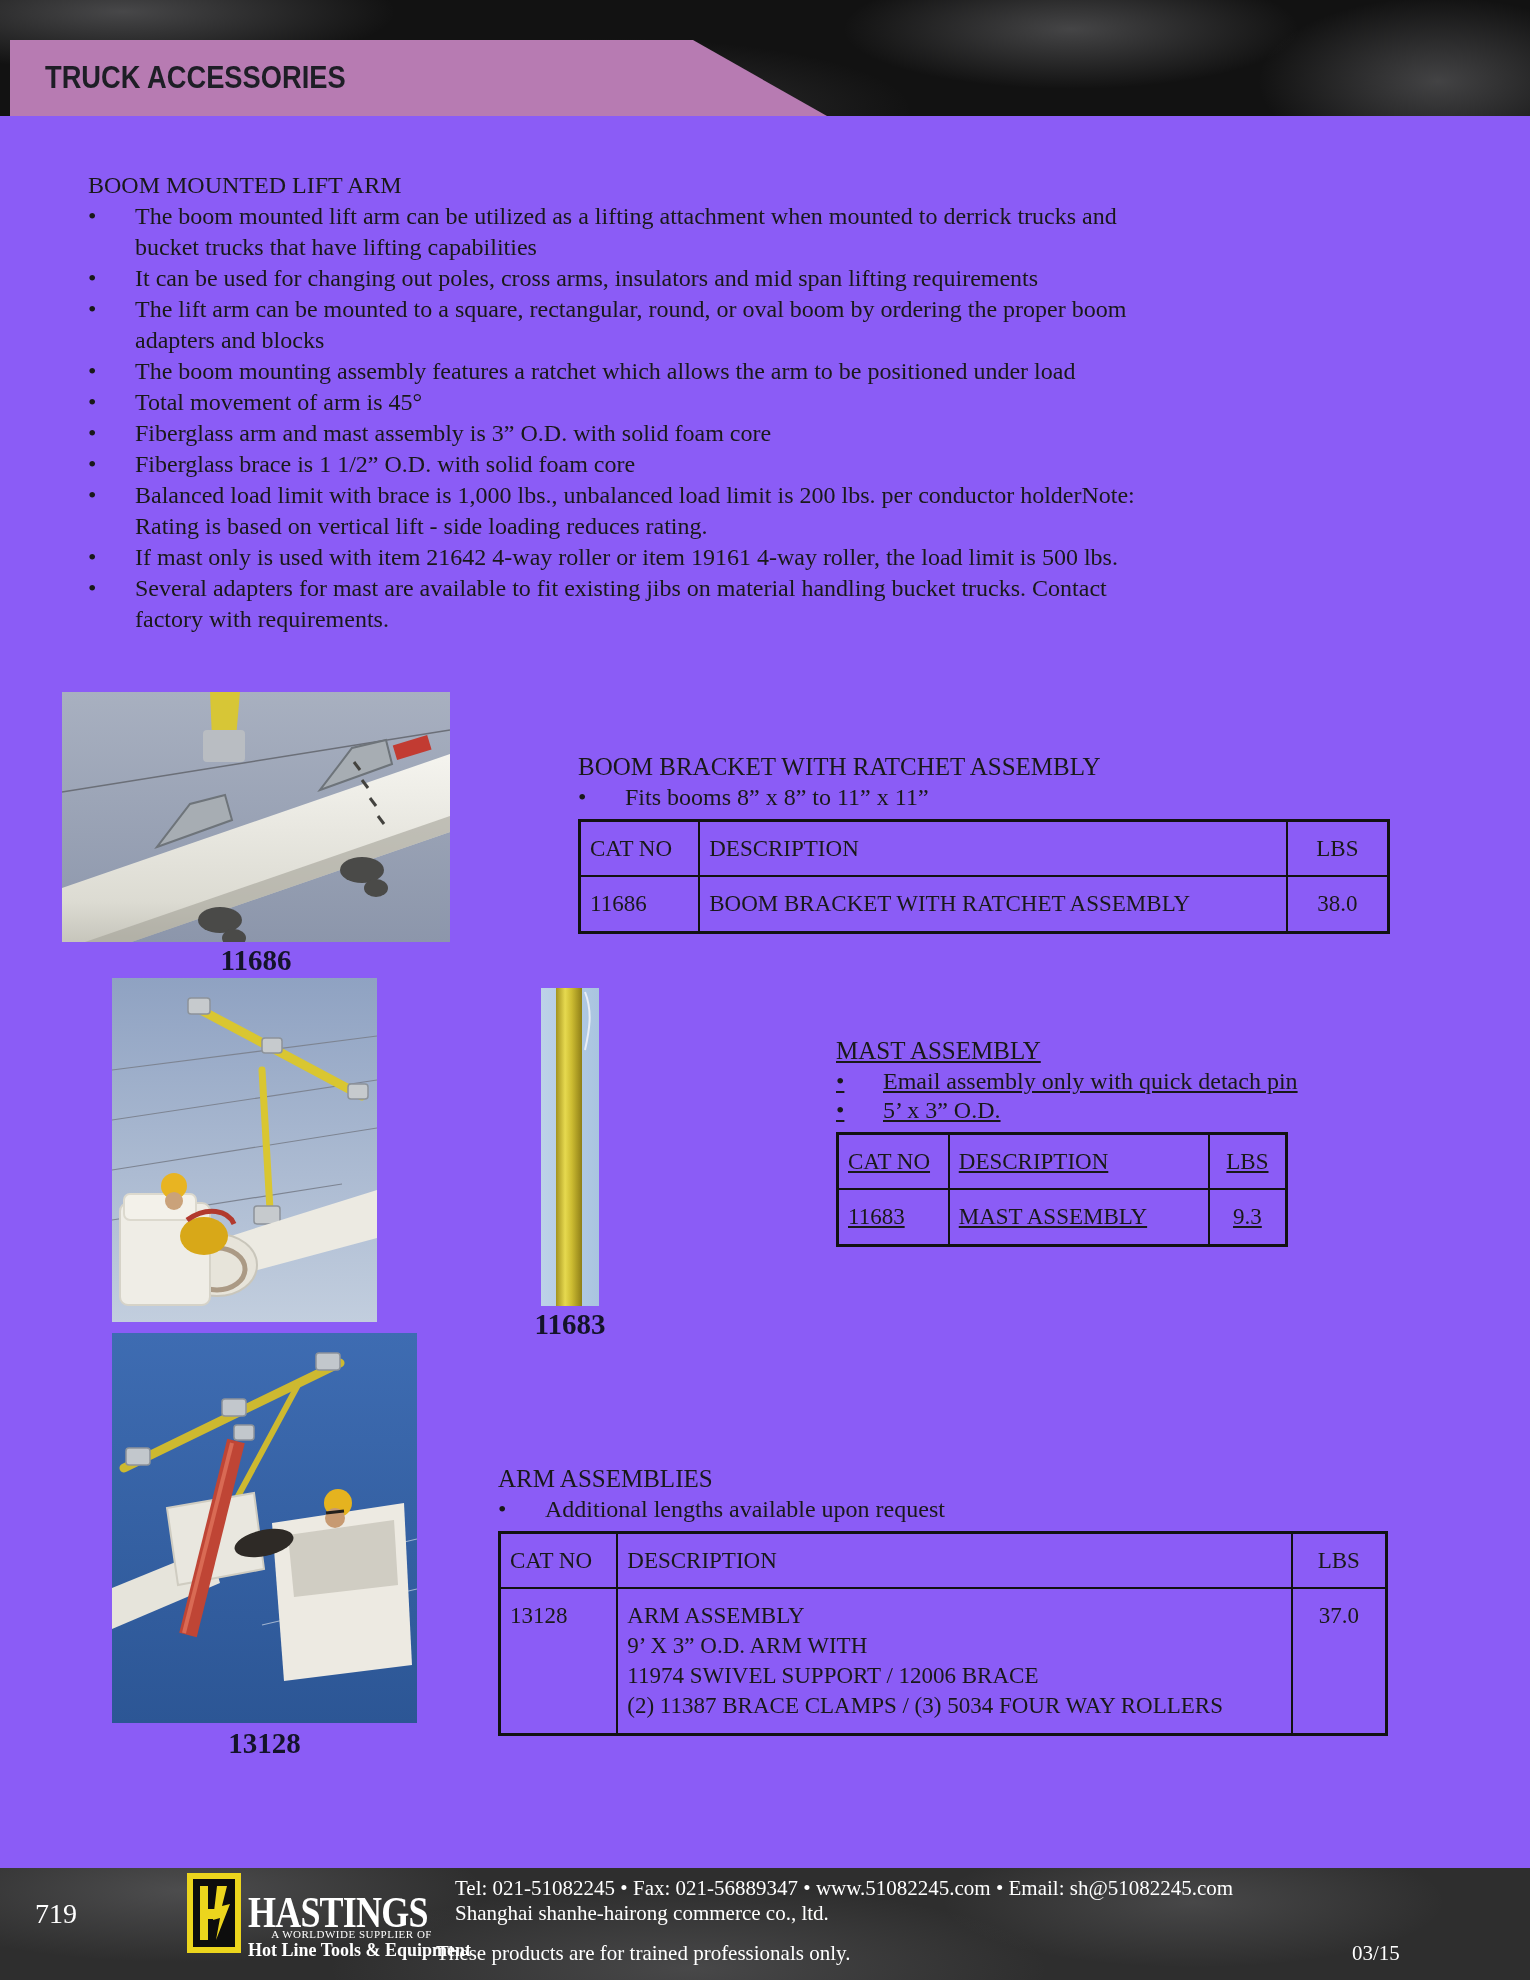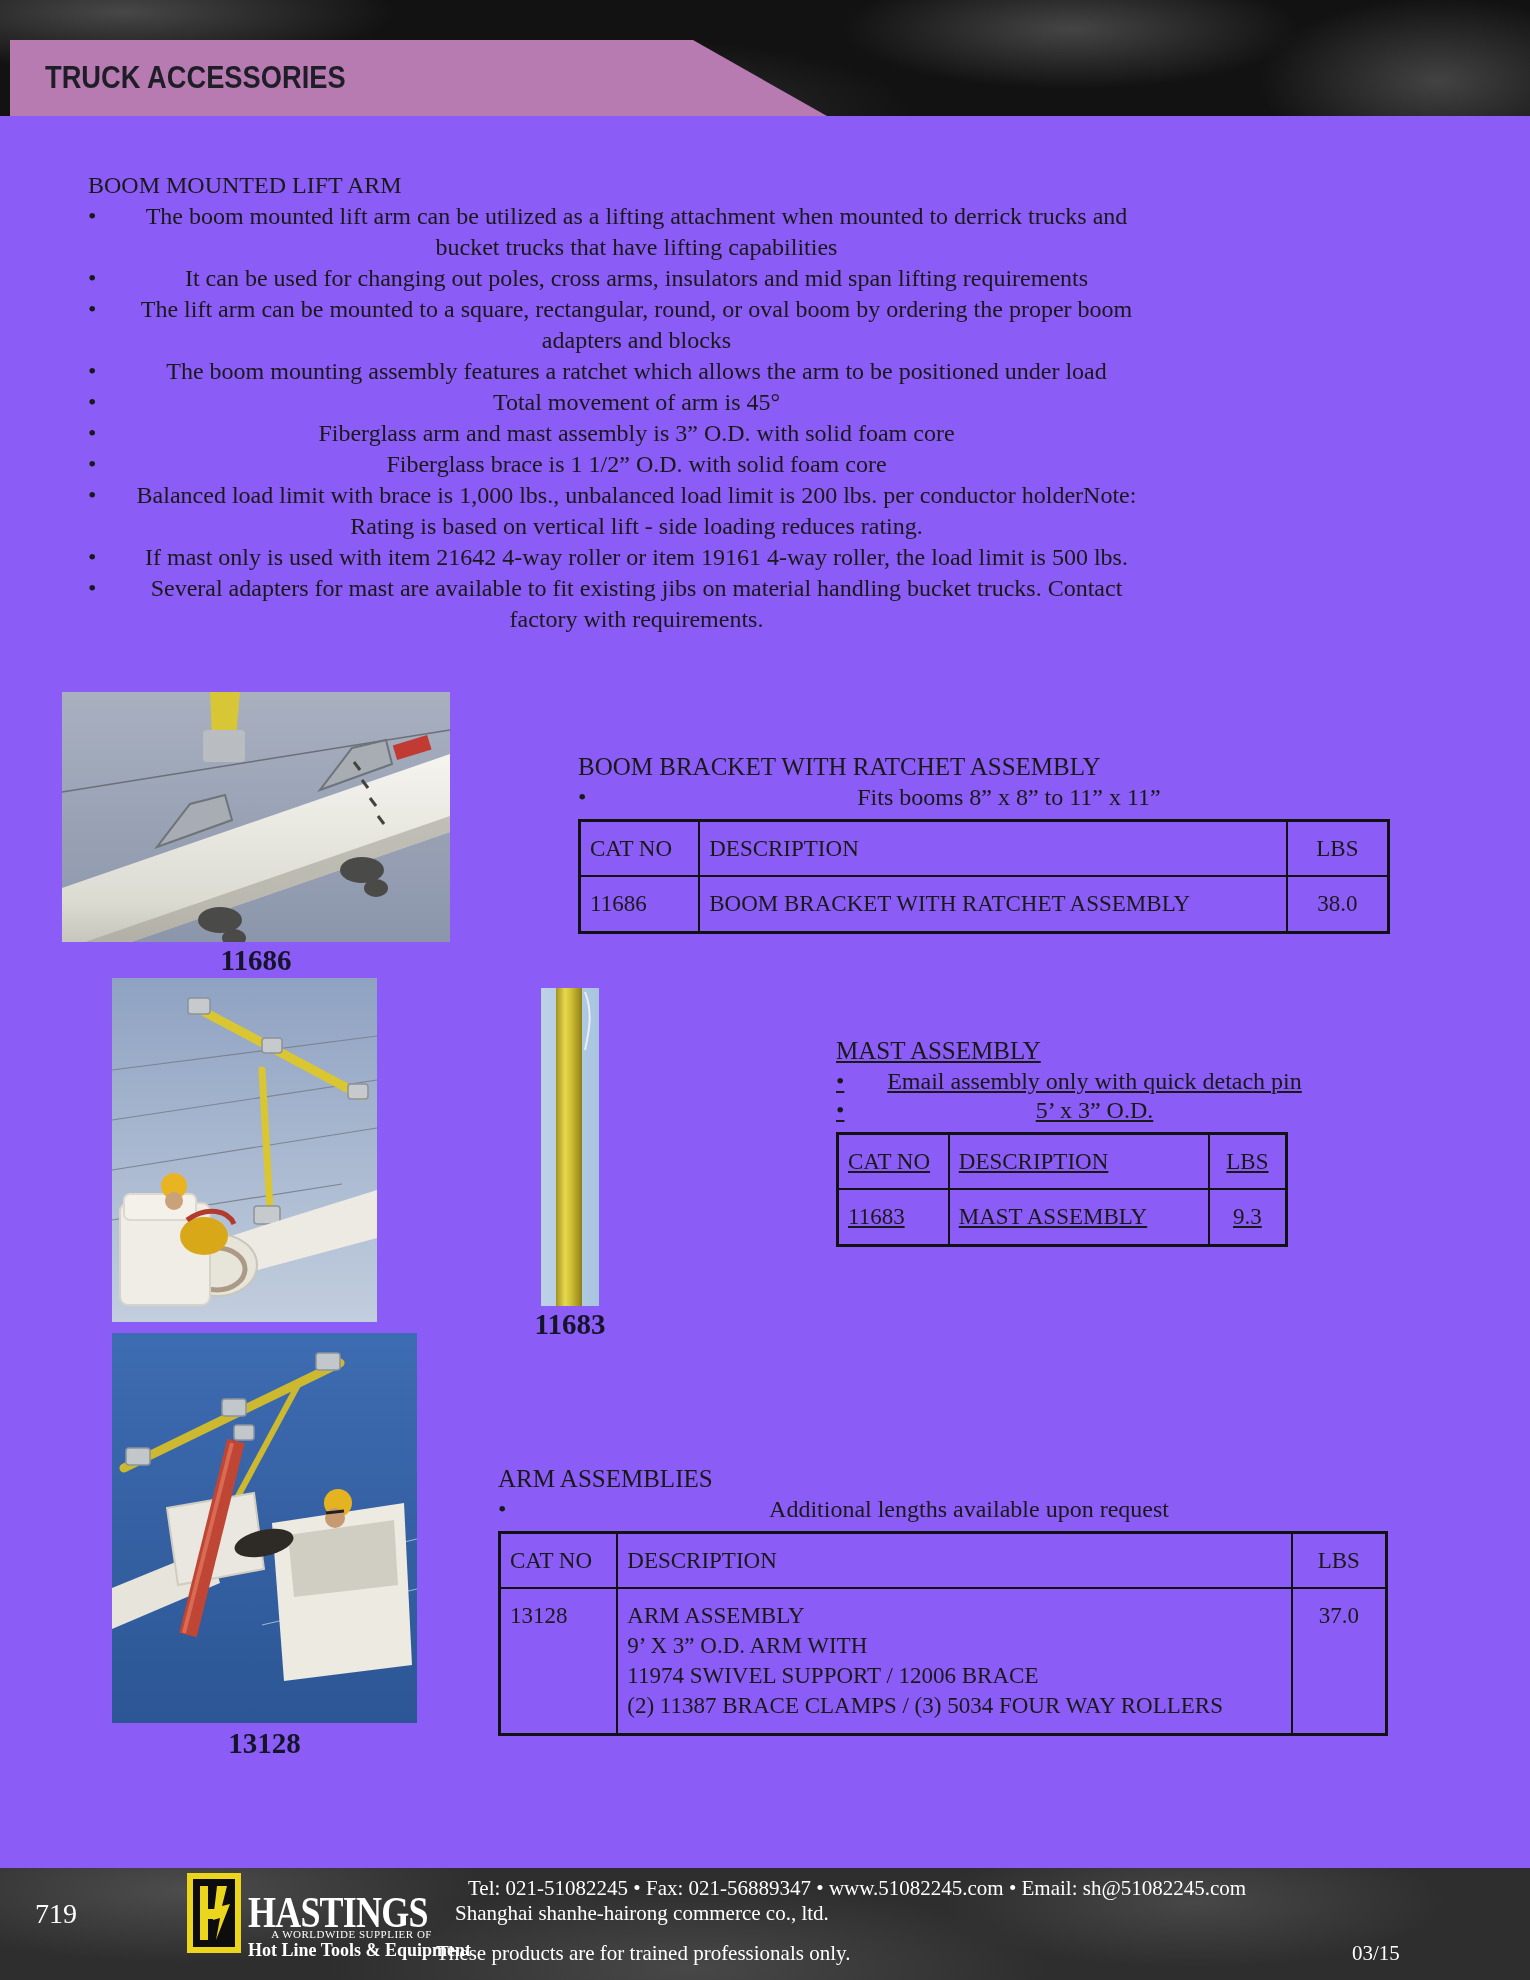--- a/index.html
+++ b/index.html
@@ -35,21 +35,21 @@
       radial-gradient(ellipse 600px 140px at 45% 90%, rgba(190,190,195,.18), transparent 60%),
       radial-gradient(ellipse 420px 110px at 78% 30%, rgba(205,205,210,.16), transparent 60%),
       #2e2e2e;
     font-family:"Liberation Sans", sans-serif; color:#ffffff;
   }
   
   .intro { position:absolute; left:88px; top:170px; width:1050px; font-size:24px; line-height:31px; color:#191919; }
   .intro-heading { font-size:24px; line-height:31px; }
   .b-row { display:flex; }
   .b-dot { width:47px; flex:0 0 47px; }
-  .b-text { flex:1; white-space:pre-line;text-align:center; }
+  .b-text { flex:1; white-space:pre-line; }
   .b-note { white-space:pre-line; }
   
   .spec { position:absolute; font-size:24px; line-height:29px; color:#191919; }
   .sec-boom { left:578px; top:752px;  width:815px; }
   .sec-mast { left:836px; top:1036px; width:470px;text-decoration:underline; }
   .sec-arms { left:498px; top:1464px; width:895px; }
   .spec-title { font-size:25px; }
   .spec-bullets { margin-top:2px; }
   .spec table { border-collapse:collapse; margin-top:7px; border:3px solid #121212; }
   .spec th, .spec td { border:2px solid #121212; font-weight:normal; text-align:left;
@@ -65,21 +65,21 @@
   .fig-caption { position:absolute; text-align:center; font-weight:bold; font-size:29px; color:#14142a; }
   
   .page-num { position:absolute; left:35px; top:1898px; font-size:28px; font-weight:normal; color:#fff; }
   .logo-box { position:absolute; left:186px; top:1872px; }
   .brand { position:absolute; left:248px; top:1886px; font-size:45px; font-weight:bold;
     transform:scaleX(.80); transform-origin:left center; letter-spacing:-1px; color:#fff; white-space:nowrap; }
   .tag-small { position:absolute; left:248px; top:1928px; width:184px; text-align:right;
     font-size:11px; letter-spacing:.5px; color:#fff; }
   .tag-serif { position:absolute; left:248px; top:1940px; width:184px; text-align:right;
     font-family:"Liberation Serif", serif; font-weight:bold; font-size:18px; color:#fff; white-space:nowrap; }
-  .contact-1 { position:absolute; left:455px; top:1876px; font-size:21px; color:#fff;margin-left:13px; }
+  .contact-1 { position:absolute; left:455px; top:1876px; font-size:21px; color:#fff; }
   .contact-2 { position:absolute; left:455px; top:1901px; font-size:21px; color:#fff; }
   .disclaimer { position:absolute; left:436px; top:1941px; font-size:21px; color:#fff; }
   .date-code  { position:absolute; left:1352px; top:1941px; font-size:21px; color:#fff; }
 </style>
 </head>
 <body>
 
 <div id="page">
 
   <div class="smoke-header">

